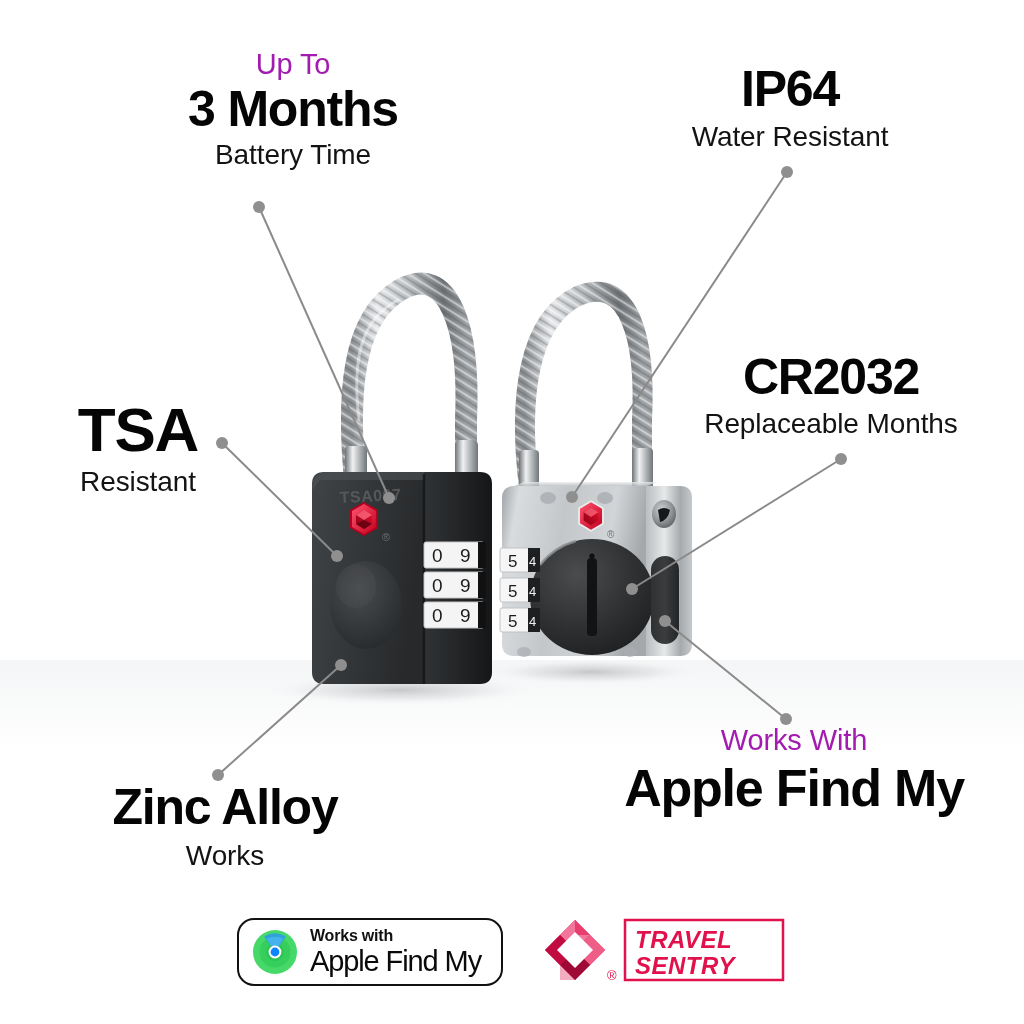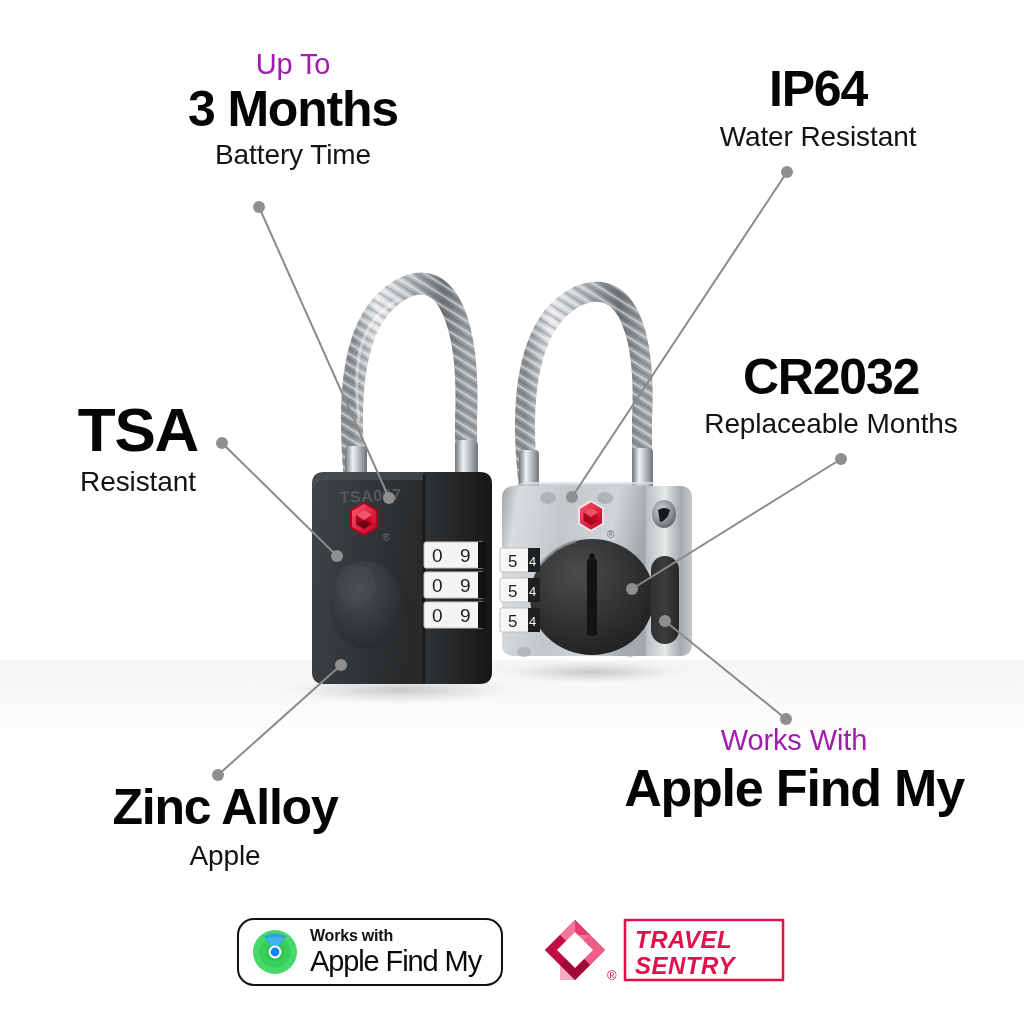--- a/index.html
+++ b/index.html
@@ -15,21 +15,21 @@
 
   .callout{position:absolute;text-align:center;line-height:1.02;}
   .c-small{font-size:29px;font-weight:400;letter-spacing:-.1px;color:#a21caf;}
   .c-big{font-size:49px;font-weight:700;letter-spacing:-1.2px;color:#050505;white-space:nowrap;}
   .c-big.xl{font-size:52px;}
   .c-sub{font-size:28px;font-weight:400;letter-spacing:-.1px;color:#131313;}
 
   
   #co-standby{left:128px;top:50px;width:330px;}
   #co-standby .c-big{font-size:50px;margin:4px 0 6px;}
-  #co-ip64{left:688px;top:64px;width:260px;}
+  #co-ip64{left:660px;top:64px;width:260px;}
   #co-ip64 .c-big{font-size:50px;margin:0 0 8px;}
   #co-tsa{left:22px;top:398px;width:232px;}
   #co-tsa .c-big{font-size:62px;margin:0 0 7px;}
   #co-cr2032{left:665px;top:352px;width:332px;}
   #co-cr2032 .c-big{font-size:50px;margin:0 0 7px;}
   #co-zinc{left:60px;top:782px;width:330px;}
   #co-zinc .c-big{font-size:50px;margin:0 0 9px;}
   #co-findmy{left:588px;top:726px;width:412px;}
   #co-findmy .c-big{font-size:52px;margin:6px 0 0;}
 
@@ -297,21 +297,21 @@
     <div class="c-sub">Resistant</div>
   </div>
 
   <div class="callout" id="co-cr2032">
     <div class="c-big">CR2032</div>
     <div class="c-sub">Replaceable Months</div>
   </div>
 
   <div class="callout" id="co-zinc">
     <div class="c-big">Zinc Alloy</div>
-    <div class="c-sub">Apple</div>
+    <div class="c-sub">Works</div>
   </div>
 
   <div class="callout" id="co-findmy">
     <div class="c-small">Works With</div>
     <div class="c-big xl">Apple Find My</div>
   </div>
 
   <div id="badges">
 
     <div class="badge" id="badge-findmy">

